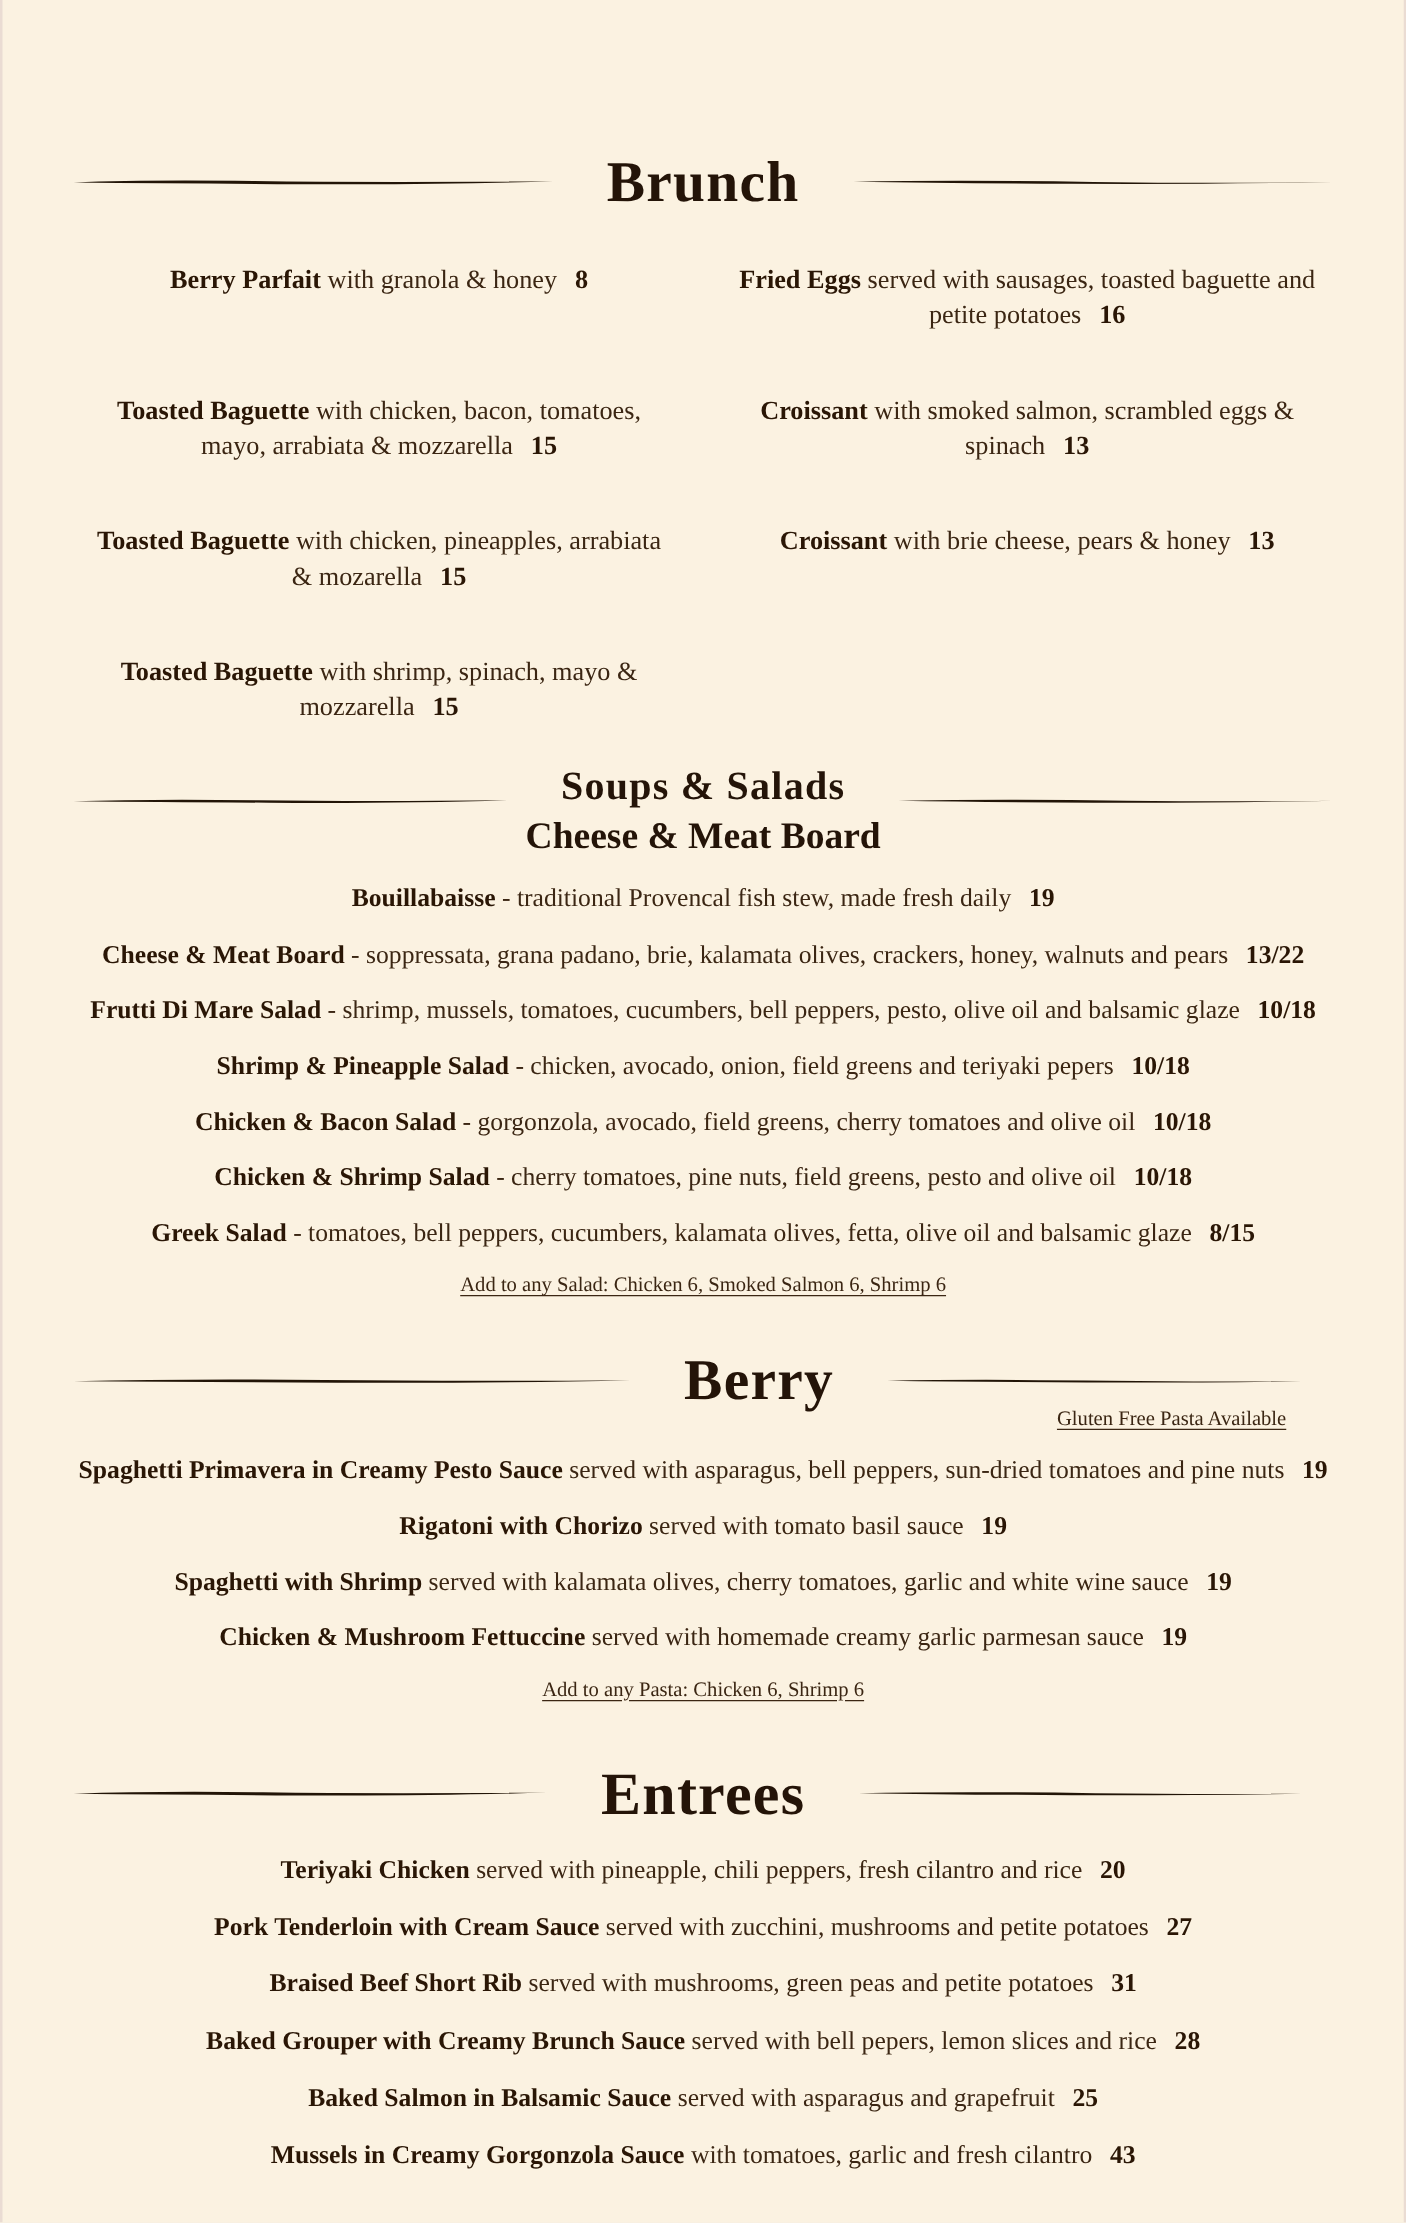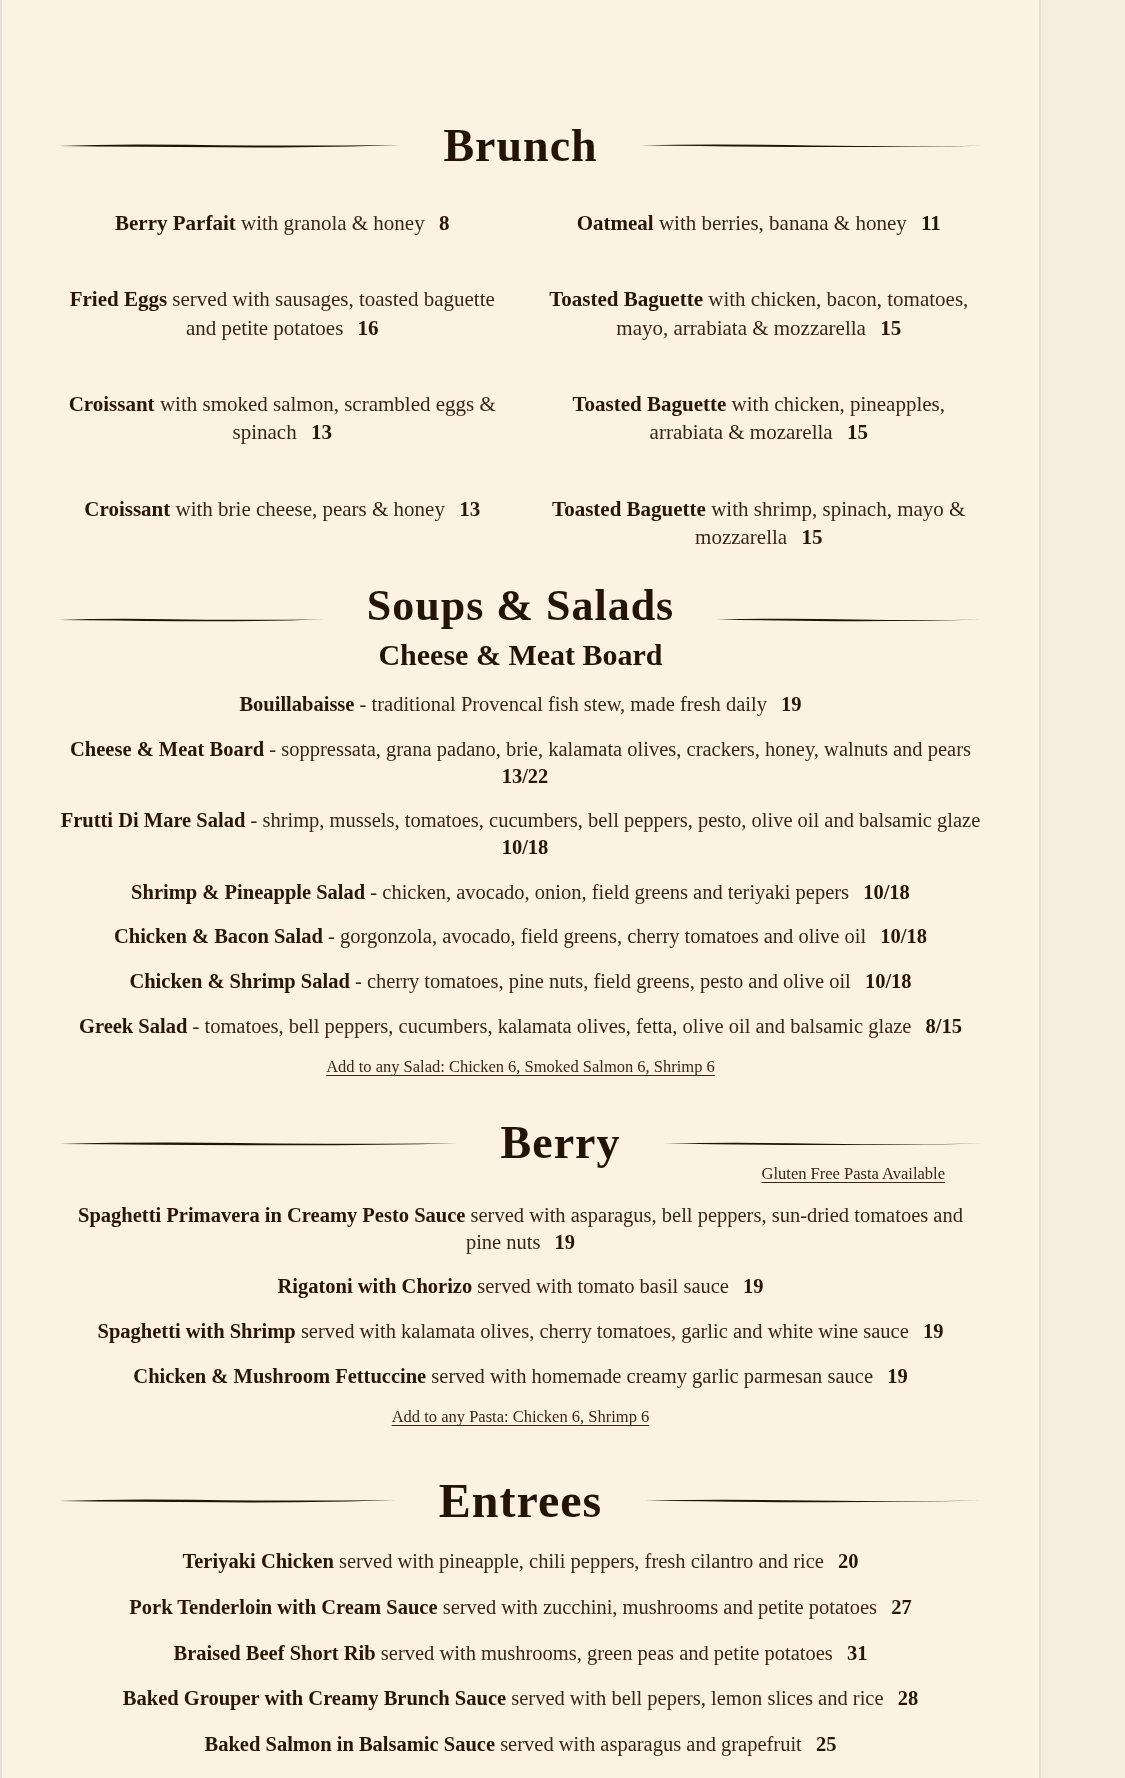--- a/index.html
+++ b/index.html
@@ -4,42 +4,42 @@
 <style>
   html,body{margin:0;padding:0;}
   body{
     width:1125px;height:1778px;
     background:#f6ece0;
     font-family:"Liberation Serif","DejaVu Serif",serif;
     overflow:hidden;
   }
   .page{
     box-sizing:border-box;
-    width:1041px;height:1778px;
+    width:1125px;height:1778px;
     background:#fbf2e1;
     border-left:2px solid #eadcd3;
     border-right:2px solid #eadcd3;
     padding:120px 56px 0 56px;
     color:#33200f;
   }
   
   .hdr{display:flex;align-items:center;justify-content:center;}
   .hdr .ttl{
     margin:0 42px;
     font-weight:700;
     color:#241408;
     letter-spacing:1px;
     line-height:1.15;
     white-space:nowrap;
   }
   .hdr .stroke{flex:1 1 0;height:10px;min-width:0;}
   .hdr .stroke path{fill:#221507;}
   .hdr.low .stroke{align-self:center;margin-top:26px;}
   .hdr-brunch .ttl{font-size:46px;}
-  .hdr-soups .ttl{font-size:44px;}
+  .hdr-soups .ttl{font-size:32px;}
   .hdr-pasta .ttl{font-size:46px;}
   .hdr-pasta .stroke-l{flex-grow:1.25;}
   .hdr-entrees .ttl{font-size:48px;}
   .subtitle{
     text-align:center;font-weight:700;font-size:30px;color:#241408;
     margin-top:4px;line-height:1.25;
   }
   
   .brunch-grid{
     display:grid;
@@ -90,25 +90,20 @@
       </svg>
   </div>
 
   <div class="brunch-grid">
     <div class="item">
       <span class="nm">Berry Parfait</span>
       <span class="ds">with granola &amp; honey</span>
       <span class="pr">8</span>
     </div>
     <div class="item">
-      <span class="nm">Oatmeal</span>
-      <span class="ds">with berries, banana &amp; honey</span>
-      <span class="pr">11</span>
-    </div>
-    <div class="item">
       <span class="nm">Fried Eggs</span>
       <span class="ds">served with sausages, toasted baguette and petite potatoes</span>
       <span class="pr">16</span>
     </div>
     <div class="item">
       <span class="nm">Toasted Baguette</span>
       <span class="ds">with chicken, bacon, tomatoes, mayo, arrabiata &amp; mozzarella</span>
       <span class="pr">15</span>
     </div>
     <div class="item">

